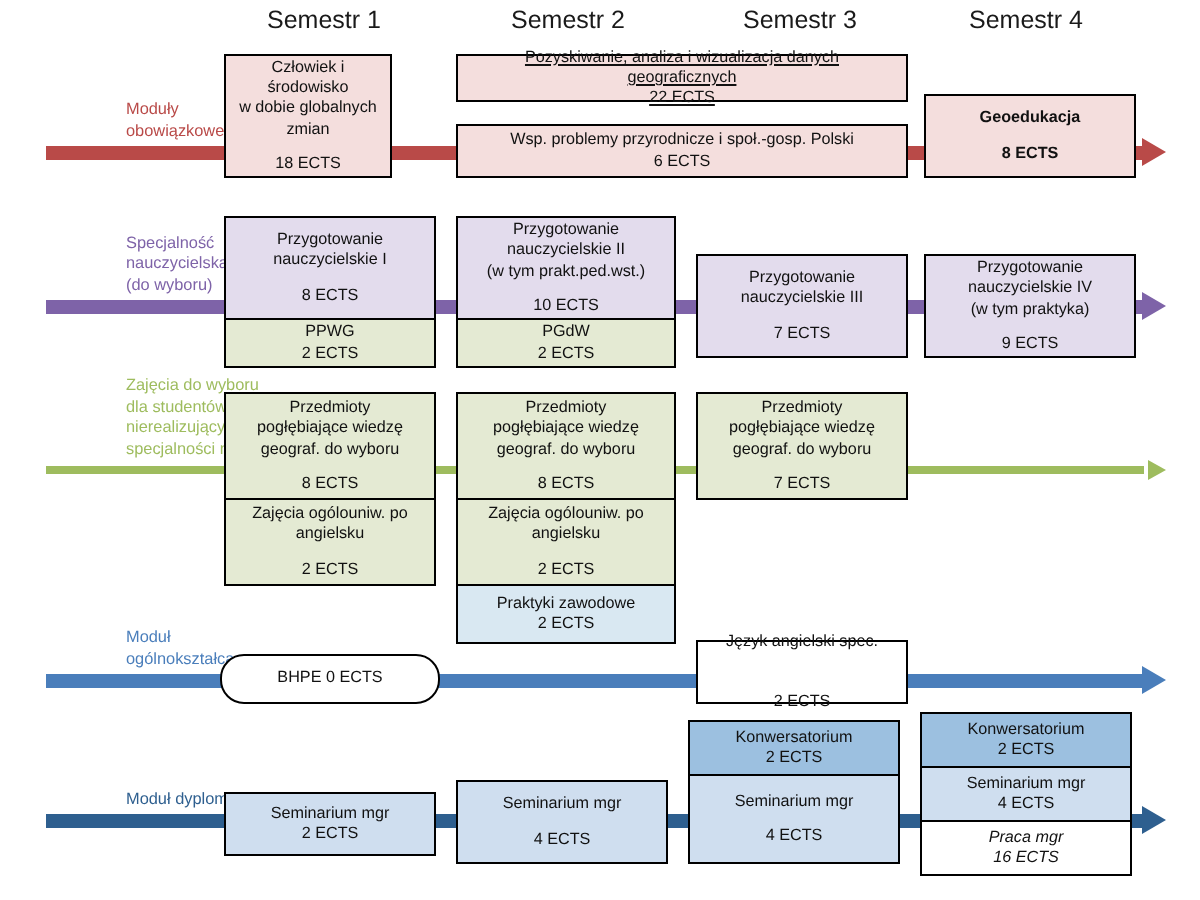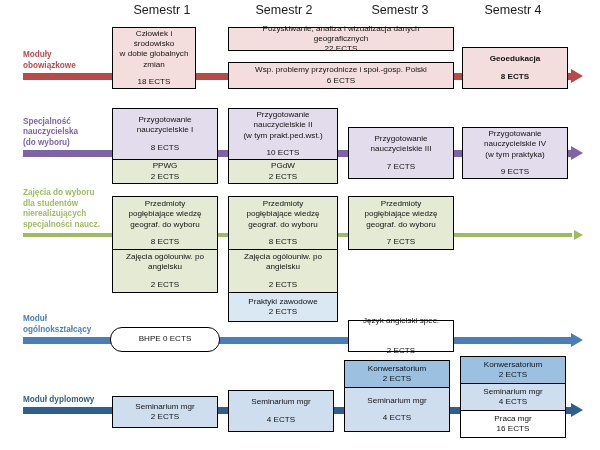--- a/index.html
+++ b/index.html
@@ -27,22 +27,23 @@
     font-size: 12.5px;
     color: #1a1a1a;
     white-space: nowrap;
   }
 
   
   .row-label {
     position: absolute;
     font-size: 8.2px;
     line-height: 10.5px;
-    font-weight: bold;
+    font-weight: normal;
     white-space: pre-line;
+    margin-left: 40px;
   }
 
   
   .track {
     position: absolute;
     height: 7px;
   }
   .track .bar {
     position: absolute;
     left: 0;
@@ -137,21 +138,21 @@
     <div class="row-label" style="color: rgb(74, 126, 187); left: 23px; width: 86px; top: 314px;">Moduł
 ogólnokształcący</div>
     <div class="track" style="left: 23px; width: 560px; top: 406.5px;">
       <div class="bar" style="background: rgb(46, 95, 143);"></div>
       <div class="head" style="border-left-color: rgb(46, 95, 143);"></div>
     </div>
     <div class="row-label" style="color: rgb(46, 95, 143); left: 23px; width: 86px; top: 394.5px;">Moduł dyplomowy</div>
     <div class="box c-red" style="left: 112px; top: 27px; width: 84px; height: 62px;"><span>Człowiek i środowisko
 w dobie globalnych
 zmian</span><span class="gap"></span><span class="ects">18 ECTS</span></div>
-    <div class="box c-red" style="left: 228px; top: 27px; width: 226px; height: 24px;"><span>Pozyskiwanie, analiza i wizualizacja danych
+    <div class="box c-red" style="left: 228px; top: 27px; width: 226px; height: 24px; text-decoration: underline;"><span>Pozyskiwanie, analiza i wizualizacja danych
 geograficznych</span><span class="ects">22 ECTS</span></div>
     <div class="box c-red" style="left: 228px; top: 62px; width: 226px; height: 27px;"><span>Wsp. problemy przyrodnicze i społ.-gosp. Polski</span><span class="ects">6 ECTS</span></div>
     <div class="box c-red" style="left: 462px; top: 47px; width: 106px; height: 42px; font-weight: bold;"><span>Geoedukacja</span><span class="gap"></span><span class="ects">8 ECTS</span></div>
     <div class="box c-purple" style="left: 112px; top: 108px; width: 106px; height: 52px;"><span>Przygotowanie
 nauczycielskie I</span><span class="gap"></span><span class="ects">8 ECTS</span></div>
     <div class="box c-green" style="left: 112px; top: 159px; width: 106px; height: 25px;"><span>PPWG</span><span class="ects">2 ECTS</span></div>
     <div class="box c-purple" style="left: 228px; top: 108px; width: 110px; height: 52px;"><span>Przygotowanie
 nauczycielskie II
 (w tym prakt.ped.wst.)</span><span class="gap"></span><span class="ects">10 ECTS</span></div>
     <div class="box c-green" style="left: 228px; top: 159px; width: 110px; height: 25px;"><span>PGdW</span><span class="ects">2 ECTS</span></div>
@@ -175,14 +176,14 @@
 pogłębiające wiedzę
 geograf. do wyboru</span><span class="gap"></span><span class="ects">7 ECTS</span></div>
     <div class="box c-white" style="left: 110px; top: 327px; width: 110px; height: 25px; border-radius: 12px;"><span>BHPE 0 ECTS</span></div>
     <div class="box c-white" style="left: 348px; top: 320px; width: 106px; height: 32px; gap: 20px;"><span>Język angielski spec.</span><span class="ects">2 ECTS</span></div>
     <div class="box c-blue-l" style="left: 112px; top: 396px; width: 106px; height: 32px;"><span>Seminarium mgr</span><span class="ects">2 ECTS</span></div>
     <div class="box c-blue-l" style="left: 228px; top: 390px; width: 106px; height: 42px;"><span>Seminarium mgr</span><span class="gap"></span><span class="ects">4 ECTS</span></div>
     <div class="box c-blue-m" style="left: 344px; top: 360px; width: 106px; height: 28px;"><span>Konwersatorium</span><span class="ects">2 ECTS</span></div>
     <div class="box c-blue-l" style="left: 344px; top: 387px; width: 106px; height: 45px;"><span>Seminarium mgr</span><span class="gap"></span><span class="ects">4 ECTS</span></div>
     <div class="box c-blue-m" style="left: 460px; top: 356px; width: 106px; height: 28px;"><span>Konwersatorium</span><span class="ects">2 ECTS</span></div>
     <div class="box c-blue-l" style="left: 460px; top: 383px; width: 106px; height: 28px;"><span>Seminarium mgr</span><span class="ects">4 ECTS</span></div>
-    <div class="box c-white" style="left: 460px; top: 410px; width: 106px; height: 28px;"><span>Praca mgr</span><span class="ects">16 ECTS</span></div>
+    <div class="box c-white" style="left: 460px; top: 410px; width: 106px; height: 28px; font-style: italic;"><span>Praca mgr</span><span class="ects">16 ECTS</span></div>
   </div>
 
 </body></html>

